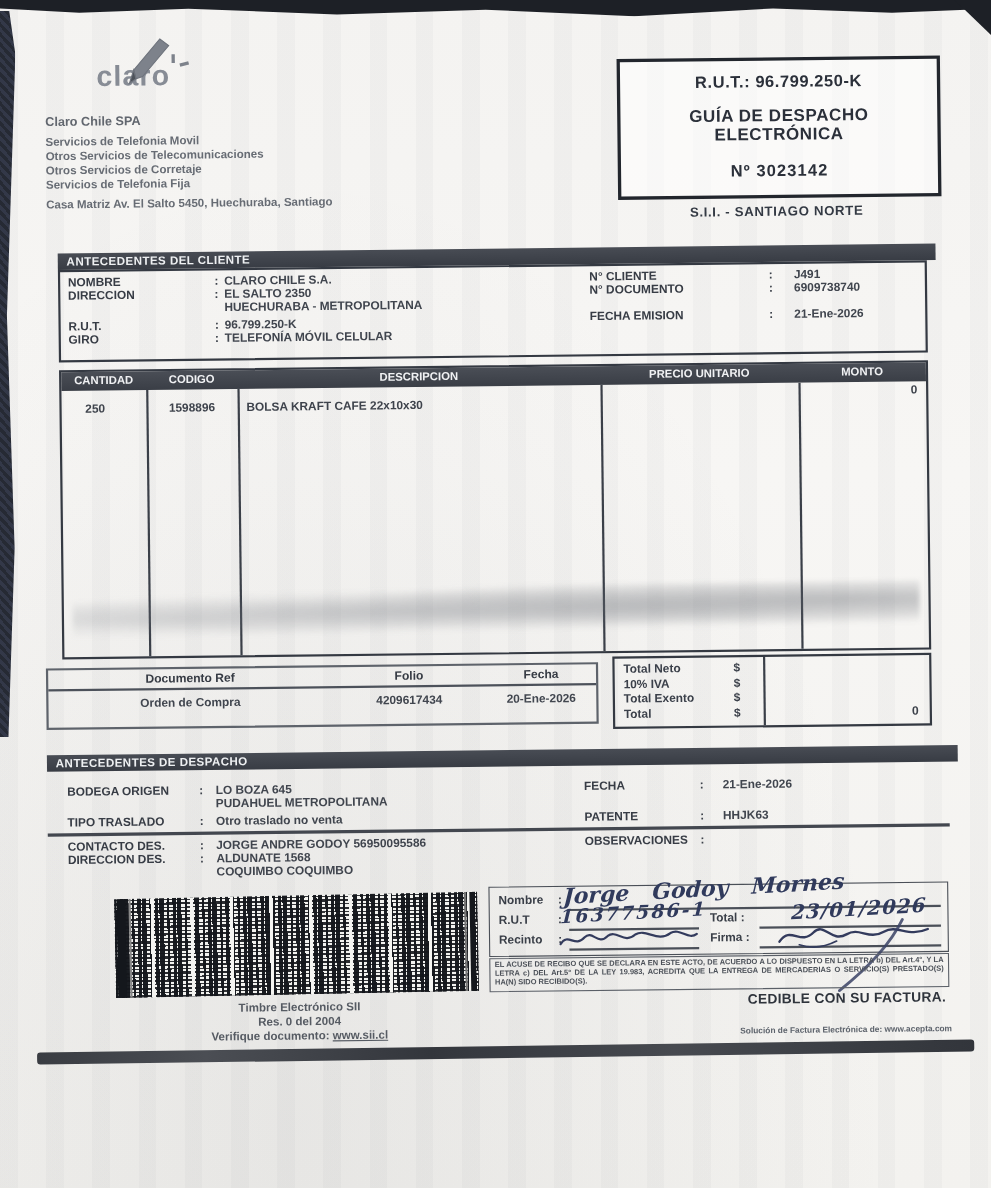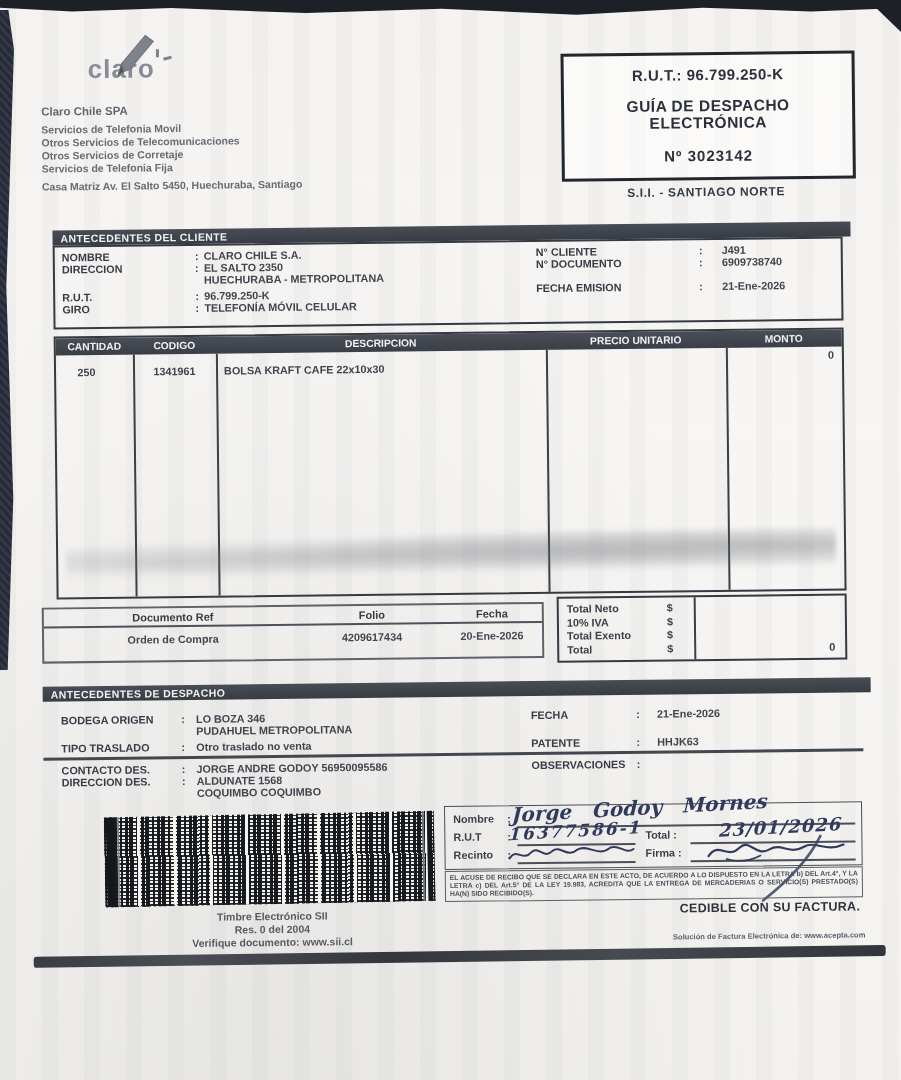--- a/index.html
+++ b/index.html
@@ -62,21 +62,21 @@
   .rc{text-align:center;}
   .trow{display:flex;font-size:10.8px;font-weight:bold;color:#3b404a;line-height:13.5px;}
   
   .pdf417{position:relative;overflow:hidden;background:
       repeating-linear-gradient(90deg, transparent 0 33px, #f4f4f1 33px 36px),
       repeating-linear-gradient(0deg, rgba(20,22,27,.9) 0 2px, transparent 2px 4px, rgba(20,22,27,.85) 4px 5px, transparent 5px 7px),
       repeating-linear-gradient(90deg, #191c21 0 2px, transparent 2px 5px, #191c21 5px 8px, transparent 8px 9px, #191c21 9px 13px, transparent 13px 16px),
       #f2f2ef;}
   .guard{position:absolute;top:0;bottom:0;background:#14171c;}
   .tstamp{font-size:10.5px;color:#565b63;line-height:13px;text-align:center;font-weight:bold;}
-  .tstamp .lnk{}
+  .tstamp .lnk{text-decoration:underline;}
   
   .sig-label{font-size:10.8px;font-weight:bold;color:#3a3f48;}
   .uline{position:absolute;height:2px;background:#4a4f58;}
   .hand{font-family:"DejaVu Serif","Liberation Serif",serif;font-style:italic;color:#303a5c;
     transform:rotate(-2.5deg) skewX(-6deg);font-weight:bold;}
   .legal{font-size:6.8px;line-height:8.2px;color:#4b5058;border:1.5px solid #5a5f67;
     padding:2px 4px;text-align:justify;font-weight:bold;}
   .cedible{font-size:12.5px;font-weight:bold;color:#2f343c;letter-spacing:.3px;text-align:right;}
   .provider{font-size:7.6px;color:#5d636c;font-weight:bold;text-align:right;}
   .bottom-band{background:linear-gradient(90deg,#393c42,#4b4e54 18%,#33363c 42%,#474a50 68%,#32353b 100%);
@@ -167,21 +167,21 @@
         <span style="width:330px;">DESCRIPCION</span>
         <span style="width:180px;">PRECIO UNITARIO</span>
         <span style="width:116px;">MONTO</span>
       </div>
       <div class="vline" style="left:77px;"></div>
       <div class="vline" style="left:160px;"></div>
       <div class="vline" style="left:490px;"></div>
       <div class="vline" style="left:670px;"></div>
 
       <div class="cell" style="left:0;top:28px;width:61px;text-align:center;">250</div>
-      <div class="cell" style="left:77px;top:28px;width:83px;text-align:center;">1341961</div>
+      <div class="cell" style="left:77px;top:28px;width:83px;text-align:center;">1598896</div>
       <div class="cell" style="left:168px;top:28px;">BOLSA KRAFT CAFE 22x10x30</div>
       <div class="cell" style="left:490px;top:28px;width:180px;text-align:center;"></div>
       <div class="cell" style="right:8px;top:19px;">0</div>
 
       <div class="smudge"></div>
     </div>
 
     <div class="abs gbox" style="left:40px;top:603px;width:498px;height:52px;">
       <div class="rhead" style="height:17px;">
         <span class="rc" style="width:258px;">Documento Ref</span>
@@ -216,21 +216,21 @@
         </div>
       </div>
       <div class="abs" style="right:10px;bottom:5px;font-size:11px;font-weight:bold;">0</div>
     </div>
 
     <div class="abs bar" style="left:40px;top:682px;width:820px;height:15px;">ANTECEDENTES DE DESPACHO</div>
 
     <div class="abs frow" style="left:58px;top:710px;">
       <span class="fl" style="width:115px;">BODEGA ORIGEN</span>
       <span class="colon"></span>
-      <span class="fv" style="padding-left:6px;">LO BOZA 346</span>
+      <span class="fv" style="padding-left:6px;">LO BOZA 645</span>
     </div>
     <div class="abs frow" style="left:193px;top:722px;">
       <span class="fv">PUDAHUEL  METROPOLITANA</span>
     </div>
     <div class="abs frow" style="left:58px;top:738px;">
       <span class="fl" style="width:115px;">TIPO TRASLADO</span>
       <span class="colon"></span>
       <span class="fv" style="padding-left:6px;">Otro traslado no venta</span>
     </div>
 

